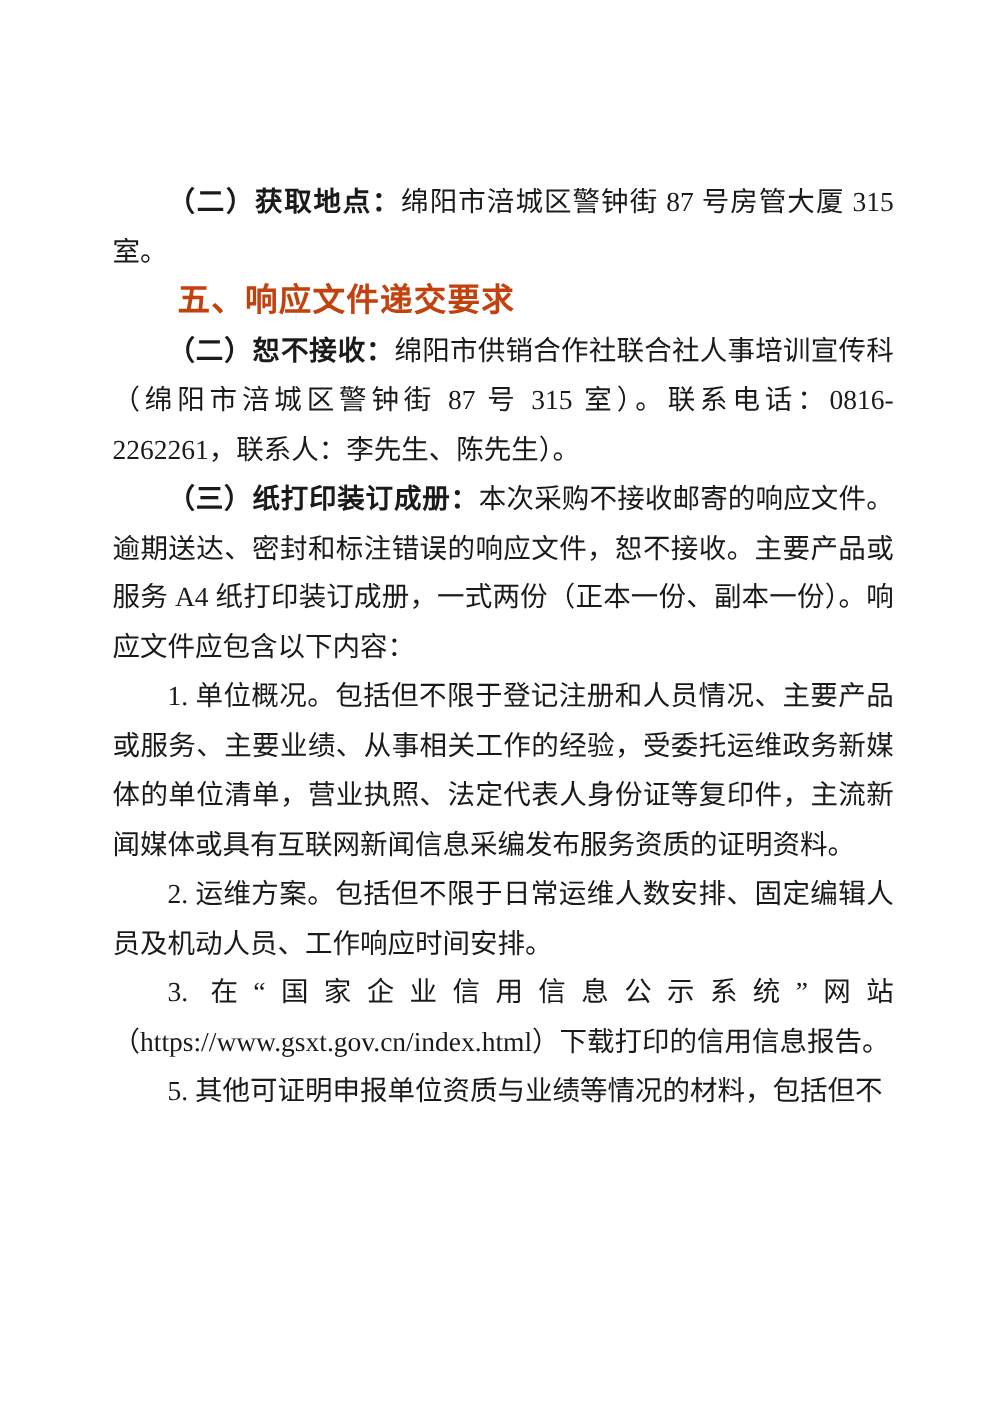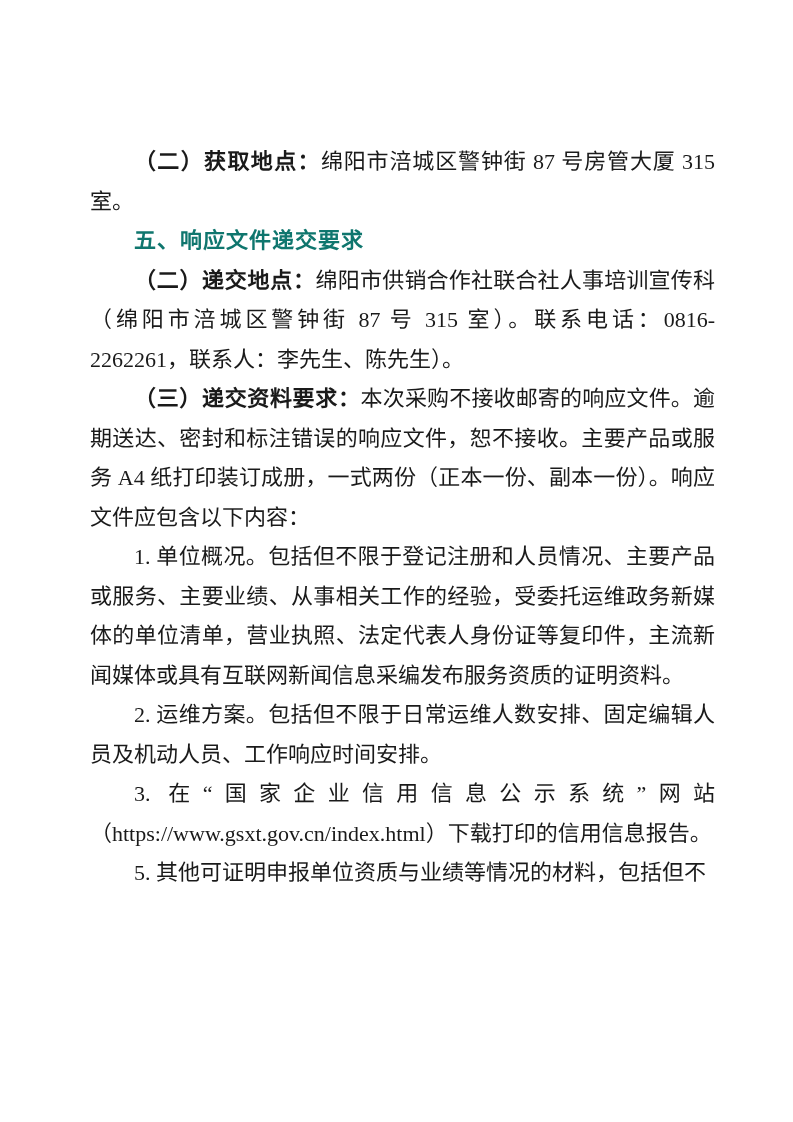--- a/index.html
+++ b/index.html
@@ -30,25 +30,25 @@
     text-indent: 2em;
   }
   .para-lead {
     font-weight: 700;
     letter-spacing: 0.5px;
   }
   .section-heading {
     margin: 0;
     font-family: "Liberation Sans", sans-serif;
     font-weight: 700;
-    font-size: 22px;
+    font-size: 26px;
     line-height: 39.5px;
     text-indent: 2em;
     letter-spacing: 1px;
-    color: #0f766e;
+    color: #c2410c;
   }
   .page-footer {
     position: absolute;
     left: 612px;
     top: 1034px;
     font-size: 19px;
     line-height: 28px;
     color: #222222;
     white-space: pre;
   }
@@ -65,23 +65,23 @@
 
 <div class="page">
   <div class="content">
 
     <p class="para"><span class="para-lead">（二）获取地点：</span><span>绵阳市涪城区警钟街 87 号房管大厦 315 室。</span></p>
 
 
     <h2 class="section-heading">五、响应文件递交要求</h2>
 
 
-    <p class="para"><span class="para-lead">（二）递交地点：</span><span>绵阳市供销合作社联合社人事培训宣传科（绵阳市涪城区警钟街 87 号 315 室）。联系电话：0816-2262261，联系人：李先生、陈先生）。</span></p>
+    <p class="para"><span class="para-lead">（二）恕不接收：</span><span>绵阳市供销合作社联合社人事培训宣传科（绵阳市涪城区警钟街 87 号 315 室）。联系电话：0816-2262261，联系人：李先生、陈先生）。</span></p>
 
-    <p class="para"><span class="para-lead">（三）递交资料要求：</span><span>本次采购不接收邮寄的响应文件。逾期送达、密封和标注错误的响应文件，恕不接收。主要产品或服务 A4 纸打印装订成册，一式两份（正本一份、副本一份）。响应文件应包含以下内容：</span></p>
+    <p class="para"><span class="para-lead">（三）纸打印装订成册：</span><span>本次采购不接收邮寄的响应文件。逾期送达、密封和标注错误的响应文件，恕不接收。主要产品或服务 A4 纸打印装订成册，一式两份（正本一份、副本一份）。响应文件应包含以下内容：</span></p>
 
     <p class="para">1. 单位概况。包括但不限于登记注册和人员情况、主要产品或服务、主要业绩、从事相关工作的经验，受委托运维政务新媒体的单位清单，营业执照、法定代表人身份证等复印件，主流新闻媒体或具有互联网新闻信息采编发布服务资质的证明资料。</p>
 
     <p class="para">2. 运维方案。包括但不限于日常运维人数安排、固定编辑人员及机动人员、工作响应时间安排。</p>
 
     <p class="para">3. 在“国家企业信用信息公示系统”网站（https://www.gsxt.gov.cn/index.html）下载打印的信用信息报告。</p>
 
     <p class="para">5. 其他可证明申报单位资质与业绩等情况的材料，包括但不</p>
 
   </div>

